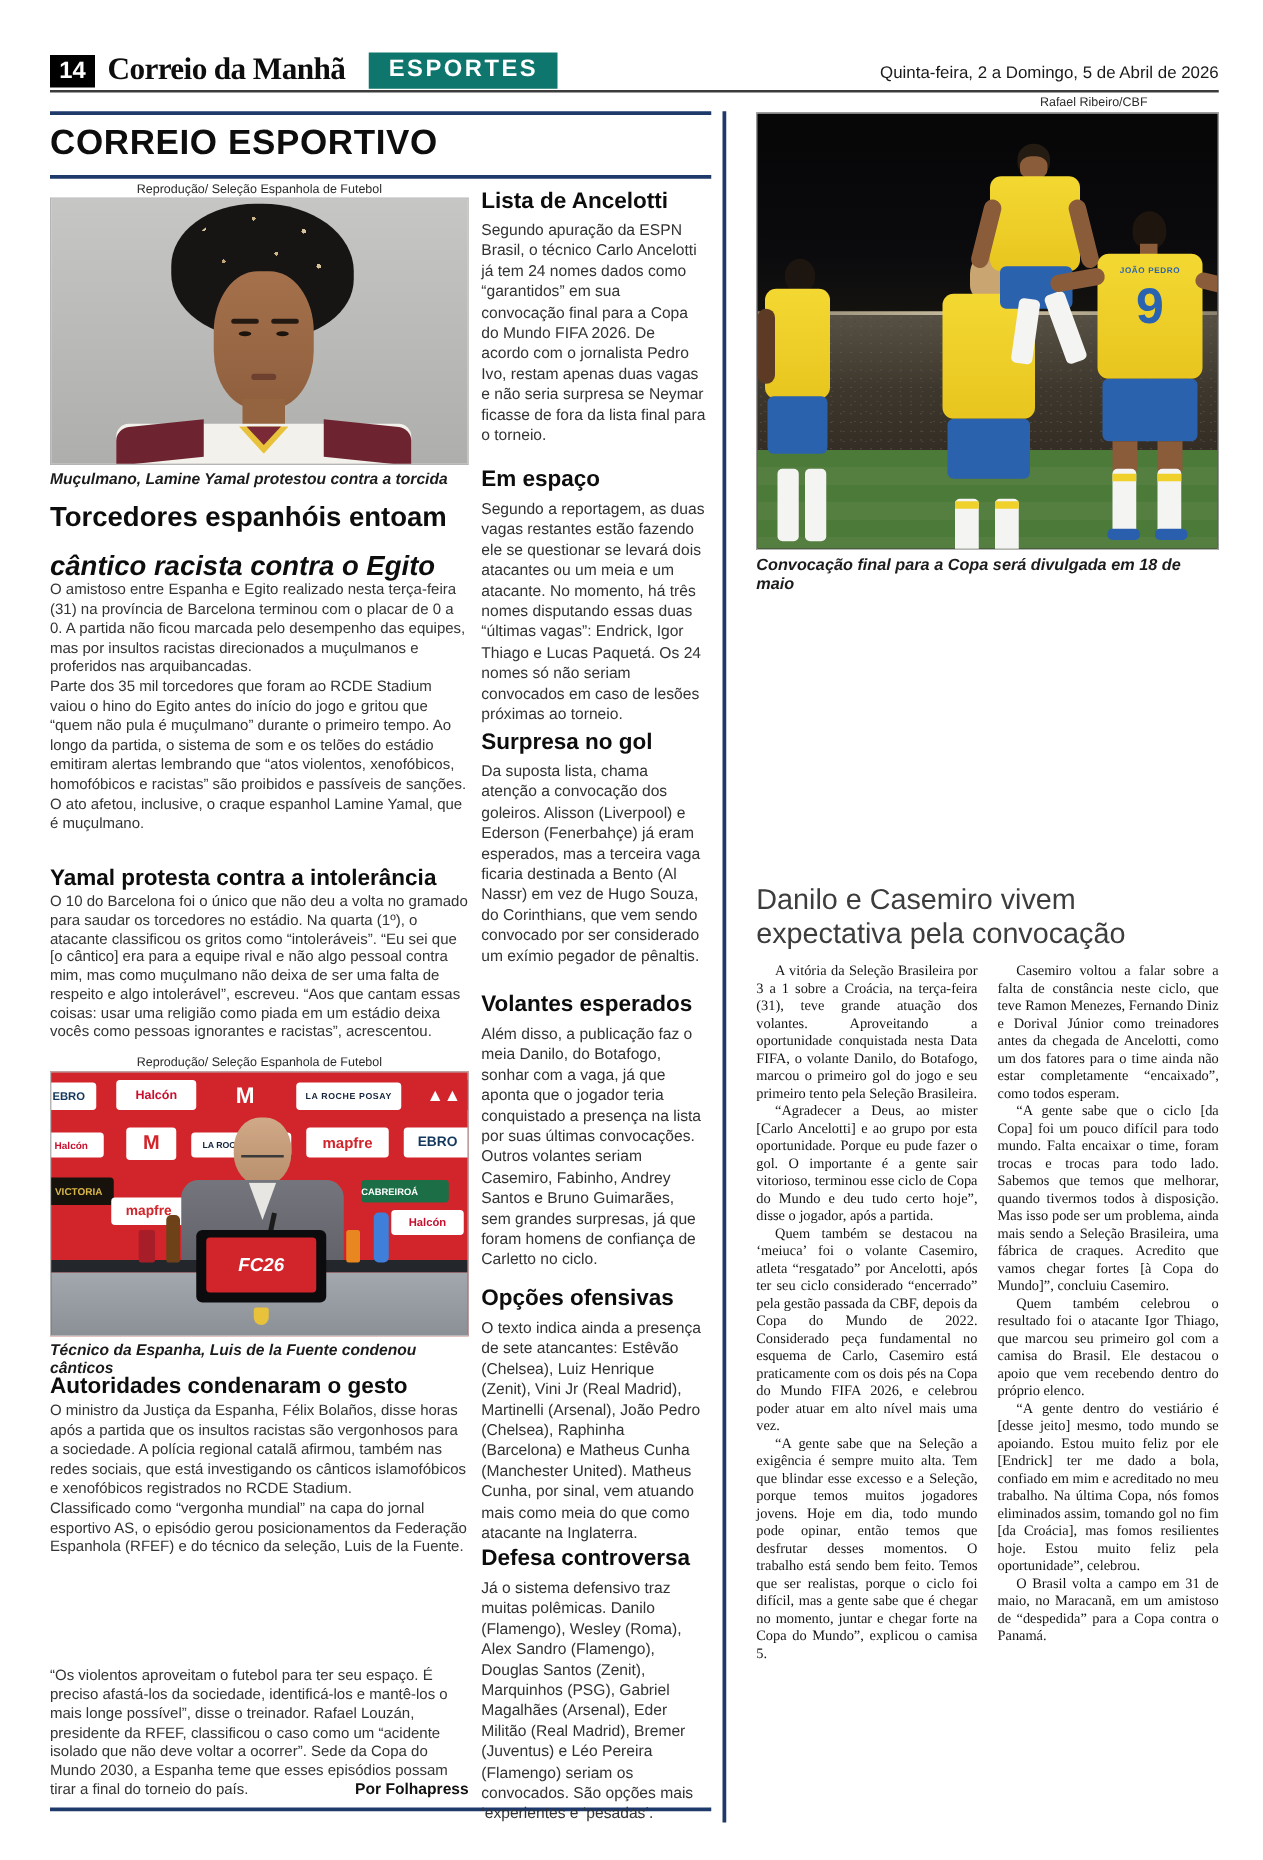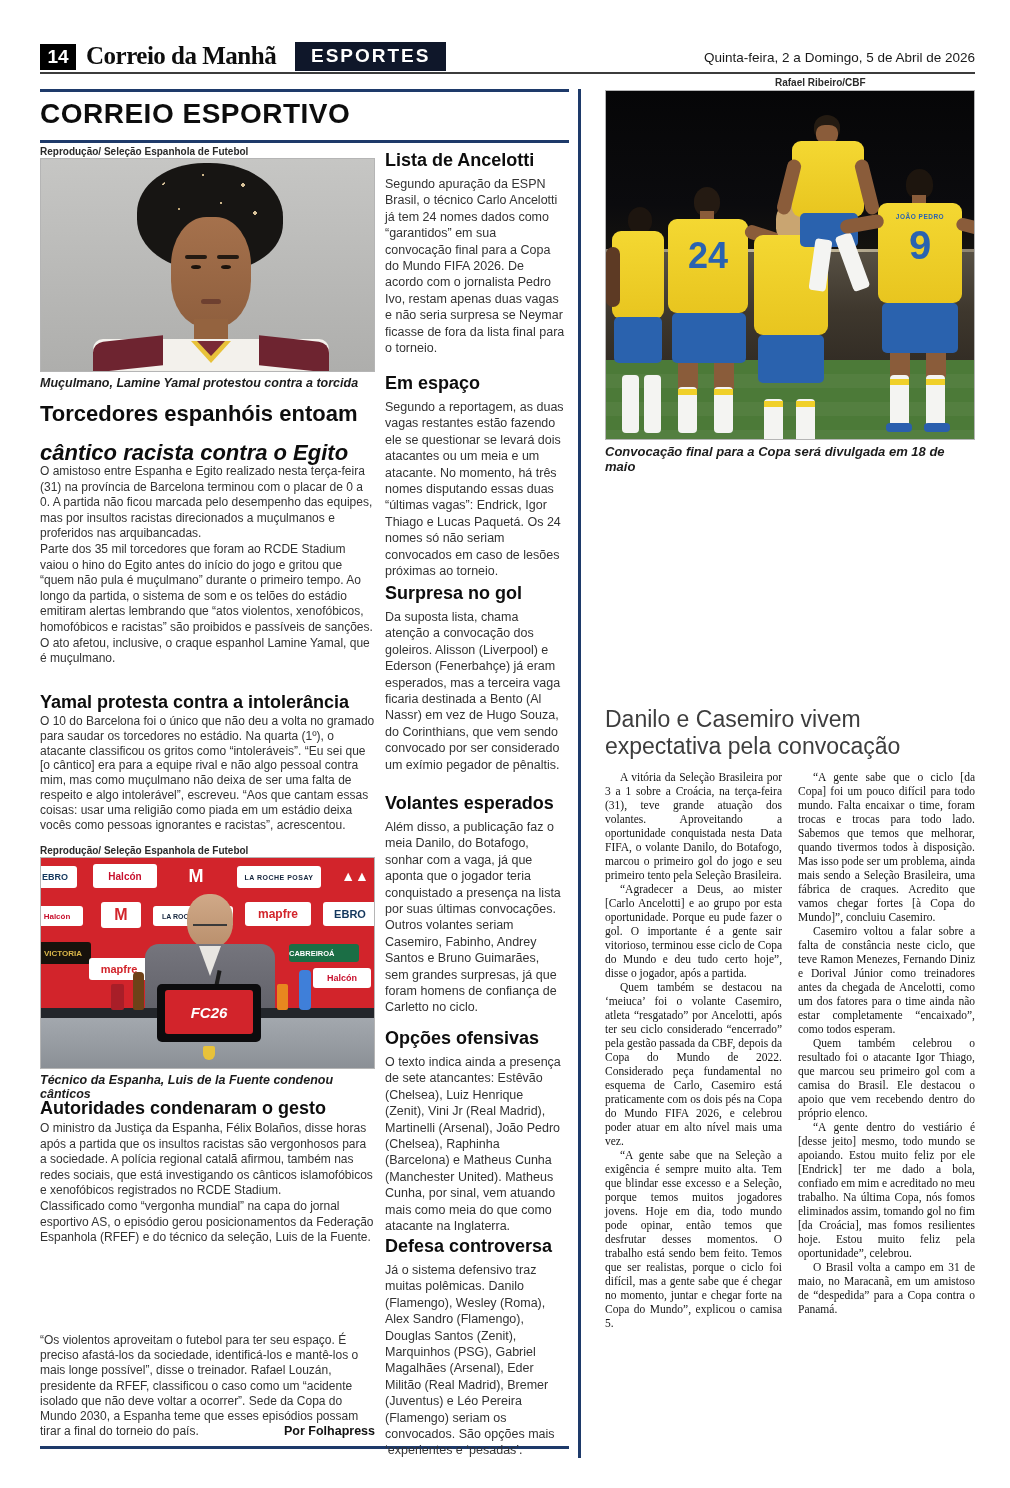--- a/index.html
+++ b/index.html
@@ -4,26 +4,26 @@
 <style>
   html,body{margin:0;padding:0;}
   body{width:1010px;height:1488px;position:relative;background:#fff;
        font-family:"Liberation Sans","DejaVu Sans",sans-serif;color:#222;overflow:hidden;}
   .abs{position:absolute;}
   
   .pagenum{background:#000;color:#fff;font-weight:bold;font-size:19px;
            width:36px;height:26px;display:flex;align-items:center;justify-content:center;}
   .masthead{font-family:"Liberation Serif","DejaVu Serif",serif;font-weight:bold;
             font-size:25px;letter-spacing:-0.5px;color:#0d0d0d;}
-  .sectionbox{background:#0f172a;color:#fff;font-weight:bold;font-size:19px;
+  .sectionbox{background:#0f766e;color:#fff;font-weight:bold;font-size:19px;
               letter-spacing:2px;padding:3px 16px 4px;}
   .edition-date{font-size:13.5px;color:#1a1a1a;}
   .rule-gray{background:#3c3c3c;height:2px;}
   .rule-navy{background:#1e3a6a;}
-  .credit{font-size:10px;font-weight:bold;color:#2b2b2b;text-align:left;}
+  .credit{font-size:10px;font-weight:normal;color:#2b2b2b;text-align:center;}
   
   .kicker{font-size:28px;font-weight:800;letter-spacing:0.5px;color:#0d0d0d;}
   .caption{font-size:12.5px;font-weight:bold;font-style:italic;color:#1c1c1c;}
   .headline1{font-size:22px;line-height:27px;font-weight:800;color:#0d0d0d;white-space:nowrap;}
   .body-sans{font-size:12px;line-height:15.6px;color:#333;}
   .body-sans p{margin:0;}
   .subhead{font-size:18px;font-weight:800;color:#0d0d0d;}
   .byline{font-size:12.5px;font-weight:800;color:#111;text-align:right;margin-top:-15.6px;}
   
   .sec-title{font-size:18px;font-weight:800;color:#0d0d0d;}
@@ -218,34 +218,20 @@
 
     <div class="abs" style="left:4px;top:116px;width:60px;height:230px;">
       <div class="abs" style="left:18px;top:0;width:24px;height:26px;background:#1d150f;border-radius:50% 50% 40% 40%;"></div>
       <div class="abs jersey" style="left:2px;top:24px;width:52px;height:88px;"></div>
       <div class="abs skin" style="left:-4px;top:40px;width:14px;height:60px;border-radius:7px;background:#5d3a24;"></div>
       <div class="abs shorts" style="left:4px;top:110px;width:48px;height:46px;"></div>
       <div class="abs sock" style="left:12px;top:168px;width:17px;height:58px;"></div>
       <div class="abs sock" style="left:34px;top:168px;width:17px;height:58px;"></div>
     </div>
 
-    <div class="abs" style="left:56px;top:96px;width:92px;height:252px;">
-      <div class="abs" style="left:32px;top:0;width:26px;height:29px;background:#241a12;border-radius:50% 50% 42% 42%;"></div>
-      <div class="abs skin" style="left:38px;top:24px;width:14px;height:10px;"></div>
-      <div class="abs jersey" style="left:6px;top:32px;width:80px;height:94px;"></div>
-      <div class="abs jnum" style="left:6px;top:48px;width:80px;font-size:36px;">24</div>
-      <div class="abs skin" style="left:82px;top:44px;width:52px;height:14px;border-radius:8px;transform:rotate(18deg);"></div>
-      <div class="abs shorts" style="left:10px;top:126px;width:74px;height:50px;"></div>
-      <div class="abs skin" style="left:16px;top:176px;width:20px;height:26px;"></div>
-      <div class="abs skin" style="left:52px;top:176px;width:20px;height:26px;"></div>
-      <div class="abs sock" style="left:16px;top:200px;width:19px;height:46px;"></div>
-      <div class="abs sock" style="left:52px;top:200px;width:19px;height:46px;"></div>
-      <div class="abs sockband" style="left:16px;top:202px;width:19px;height:6px;"></div>
-      <div class="abs sockband" style="left:52px;top:202px;width:19px;height:6px;"></div>
-    </div>
 
     <div class="abs" style="left:146px;top:112px;width:78px;height:236px;">
       <div class="abs" style="left:24px;top:0;width:30px;height:36px;background:#c9a571;border-radius:45% 45% 30% 30%;"></div>
       <div class="abs jersey" style="left:2px;top:32px;width:74px;height:100px;"></div>
       <div class="abs shorts" style="left:6px;top:132px;width:66px;height:48px;"></div>
       <div class="abs sock" style="left:12px;top:196px;width:19px;height:48px;"></div>
       <div class="abs sock" style="left:44px;top:196px;width:19px;height:48px;"></div>
       <div class="abs sockband" style="left:12px;top:198px;width:19px;height:6px;"></div>
       <div class="abs sockband" style="left:44px;top:198px;width:19px;height:6px;"></div>
 
@@ -291,20 +277,20 @@
   </div>
 
   <div class="abs serif-col" style="left:605px;top:770px;width:177px;height:692px;">
     <p>A vitória da Seleção Brasileira por 3 a 1 sobre a Croácia, na terça-feira (31), teve grande atuação dos volantes. Aproveitando a oportunidade conquistada nesta Data FIFA, o volante Danilo, do Botafogo, marcou o primeiro gol do jogo e seu primeiro tento pela Seleção Brasileira.</p>
     <p>“Agradecer a Deus, ao mister [Carlo Ancelotti] e ao grupo por esta oportunidade. Porque eu pude fazer o gol. O importante é a gente sair vitorioso, terminou esse ciclo de Copa do Mundo e deu tudo certo hoje”, disse o jogador, após a partida.</p>
     <p>Quem também se destacou na ‘meiuca’ foi o volante Casemiro, atleta “resgatado” por Ancelotti, após ter seu ciclo considerado “encerrado” pela gestão passada da CBF, depois da Copa do Mundo de 2022. Considerado peça fundamental no esquema de Carlo, Casemiro está praticamente com os dois pés na Copa do Mundo FIFA 2026, e celebrou poder atuar em alto nível mais uma vez.</p>
     <p>“A gente sabe que na Seleção a exigência é sempre muito alta. Tem que blindar esse excesso e a Seleção, porque temos muitos jogadores jovens. Hoje em dia, todo mundo pode opinar, então temos que desfrutar desses momentos. O trabalho está sendo bem feito. Temos que ser realistas, porque o ciclo foi difícil, mas a gente sabe que é chegar no momento, juntar e chegar forte na Copa do Mundo”, explicou o camisa 5.</p>
   </div>
 
   <div class="abs serif-col" style="left:798px;top:770px;width:177px;height:692px;">
+    <p>Casemiro voltou a falar sobre a falta de constância neste ciclo, que teve Ramon Menezes, Fernando Diniz e Dorival Júnior como treinadores antes da chegada de Ancelotti, como um dos fatores para o time ainda não estar completamente “encaixado”, como todos esperam.</p>
     <p>“A gente sabe que o ciclo [da Copa] foi um pouco difícil para todo mundo. Falta encaixar o time, foram trocas e trocas para todo lado. Sabemos que temos que melhorar, quando tivermos todos à disposição. Mas isso pode ser um problema, ainda mais sendo a Seleção Brasileira, uma fábrica de craques. Acredito que vamos chegar fortes [à Copa do Mundo]”, concluiu Casemiro.</p>
-    <p>Casemiro voltou a falar sobre a falta de constância neste ciclo, que teve Ramon Menezes, Fernando Diniz e Dorival Júnior como treinadores antes da chegada de Ancelotti, como um dos fatores para o time ainda não estar completamente “encaixado”, como todos esperam.</p>
     <p>Quem também celebrou o resultado foi o atacante Igor Thiago, que marcou seu primeiro gol com a camisa do Brasil. Ele destacou o apoio que vem recebendo dentro do próprio elenco.</p>
     <p>“A gente dentro do vestiário é [desse jeito] mesmo, todo mundo se apoiando. Estou muito feliz por ele [Endrick] ter me dado a bola, confiado em mim e acreditado no meu trabalho. Na última Copa, nós fomos eliminados assim, tomando gol no fim [da Croácia], mas fomos resilientes hoje. Estou muito feliz pela oportunidade”, celebrou.</p>
     <p>O Brasil volta a campo em 31 de maio, no Maracanã, em um amistoso de “despedida” para a Copa contra o Panamá.</p>
   </div>
 
 </div>
 
 </body></html>

